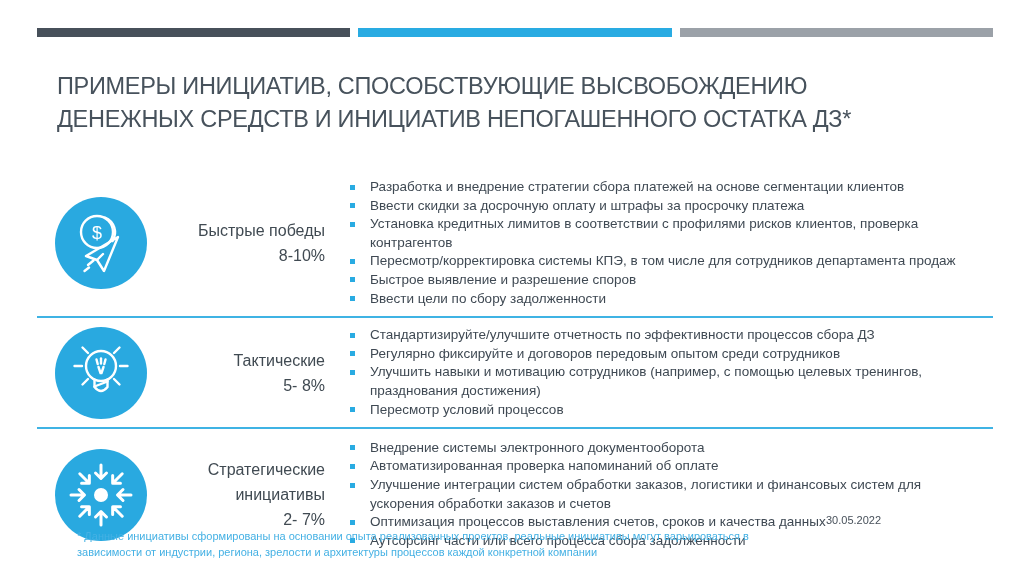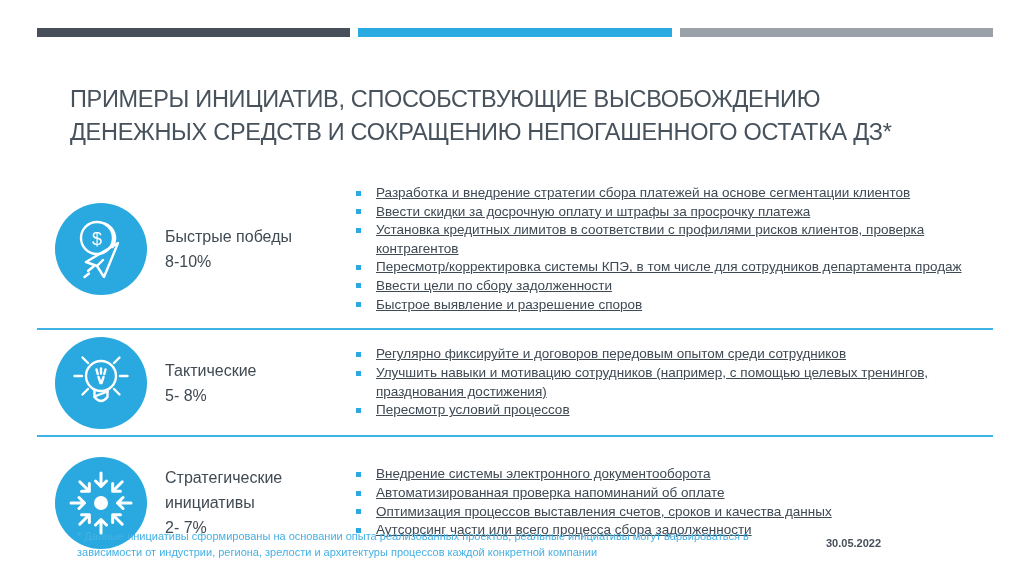--- a/index.html
+++ b/index.html
@@ -9,69 +9,69 @@
     margin:0 auto;box-shadow:0 0 6px rgba(0,0,0,.25);
   }
   
   .top-bars{position:absolute;left:37px;top:28px;width:956px;height:9px;display:flex;gap:8px;}
   .bar{flex:1;height:9px;}
   .bar-dark{background:#47505a;}
   .bar-blue{background:#29abe2;}
   .bar-gray{background:#9ba1a8;}
   
   .title{
-    position:absolute;left:57px;top:70px;margin:13px;
+    position:absolute;left:57px;top:70px;margin:0;
     font-size:23.5px;line-height:33px;font-weight:400;
     color:#47525c;letter-spacing:-0.3px;white-space:nowrap;
   }
   
   .sections{position:absolute;left:37px;top:170px;width:956px;}
   .section{display:flex;box-sizing:border-box;}
   .section + .section{border-top:2px solid #3fb3e4;}
   .sec-1{min-height:117px;}
   .sec-2{min-height:107px;}
   .sec-3{min-height:133px;}
   .icon-col{width:128px;display:flex;justify-content:center;align-items:center;flex:none;}
   .circle-icon{width:92px;height:92px;display:block;}
   .label-col{
-    width:160px;flex:none;align-self:center;text-align:left;
+    width:160px;flex:none;align-self:center;text-align:right;
     font-size:16px;line-height:25px;color:#404a52;
   }
   .bullets{
-    flex:1;align-self:center;list-style:none;margin:12px;padding:2px 0 2px 18px;text-decoration:underline;
+    flex:1;align-self:center;list-style:none;margin:6px;padding:2px 0 2px 18px;
   }
   .bullets li{
     position:relative;padding-left:21px;max-width:620px;
     font-size:13.5px;line-height:18.6px;color:#3f4953;
   }
   .marker{
     position:absolute;left:1px;top:6.5px;width:5px;height:5px;background:#29abe2;display:block;
   }
   
   .footnote{
     position:absolute;left:57px;top:529px;width:700px;
     font-size:11px;line-height:15.5px;color:#45b1e4;margin-left:20px;
   }
   .date{
-    position:absolute;left:826px;top:537px;
-    font-size:11px;color:#47505a;font-weight:bold;
+    position:absolute;left:826px;top:514px;
+    font-size:11px;color:#47505a;
   }
 </style>
 </head>
 <body>
 
 <div class="slide">
 
   <div class="top-bars">
     <div class="bar bar-dark"></div>
     <div class="bar bar-blue"></div>
     <div class="bar bar-gray"></div>
   </div>
 
-  <h1 class="title"><span>ПРИМЕРЫ ИНИЦИАТИВ, СПОСОБСТВУЮЩИЕ ВЫСВОБОЖДЕНИЮ</span><br><span>ДЕНЕЖНЫХ СРЕДСТВ И СОКРАЩЕНИЮ НЕПОГАШЕННОГО ОСТАТКА ДЗ*</span></h1>
+  <h1 class="title"><span>ПРИМЕРЫ ИНИЦИАТИВ, СПОСОБСТВУЮЩИЕ ВЫСВОБОЖДЕНИЮ</span><br><span>ДЕНЕЖНЫХ СРЕДСТВ И ИНИЦИАТИВ НЕПОГАШЕННОГО ОСТАТКА ДЗ*</span></h1>
 
   <div class="sections">
 
     <div class="section sec-1">
       <div class="icon-col">
         <svg class="circle-icon" viewBox="0 0 92 92" aria-hidden="true">
           <circle cx="46" cy="46" r="46" fill="#29a9e0"></circle>
           <g stroke="#ffffff" stroke-width="2.4" fill="none" stroke-linecap="round" stroke-linejoin="round">
             <circle cx="42" cy="35" r="16"></circle>
             <path d="M50 20.5 a16 16 0 0 1 7.5 23.5"></path>
@@ -104,26 +104,26 @@
             <span>Установка кредитных лимитов в соответствии с профилями рисков клиентов, проверка контрагентов</span>
           </li>
 
           <li>
             <span class="marker"></span>
             <span>Пересмотр/корректировка системы КПЭ, в том числе для сотрудников департамента продаж</span>
           </li>
 
           <li>
             <span class="marker"></span>
+            <span>Быстрое выявление и разрешение споров</span>
+          </li>
+
+          <li>
+            <span class="marker"></span>
             <span>Ввести цели по сбору задолженности</span>
-          </li>
-
-          <li>
-            <span class="marker"></span>
-            <span>Быстрое выявление и разрешение споров</span>
           </li>
         </ul>
     </div>
 
     <div class="section sec-2">
       <div class="icon-col">
         <svg class="circle-icon" viewBox="0 0 92 92" aria-hidden="true">
           <circle cx="46" cy="46" r="46" fill="#29a9e0"></circle>
           <g stroke="#ffffff" stroke-width="2.4" fill="none" stroke-linecap="round" stroke-linejoin="round">
             <circle cx="46" cy="39" r="15"></circle>
@@ -144,20 +144,21 @@
         </svg>
       </div>
       <div class="label-col">
         <div>Тактические</div>
         <div>5- 8%</div>
       </div>
       <ul class="bullets">
 
           <li>
             <span class="marker"></span>
+            <span>Стандартизируйте/улучшите отчетность по эффективности процессов сбора ДЗ</span>
           </li>
 
           <li>
             <span class="marker"></span>
             <span>Регулярно фиксируйте и договоров передовым опытом среди сотрудников</span>
           </li>
 
           <li>
             <span class="marker"></span>
             <span>Улучшить навыки и мотивацию сотрудников (например, с помощью целевых тренингов, празднования достижения)</span>
@@ -198,20 +199,24 @@
           <li>
             <span class="marker"></span>
             <span>Внедрение системы электронного документооборота</span>
           </li>
 
           <li>
             <span class="marker"></span>
             <span>Автоматизированная проверка напоминаний об оплате</span>
           </li>
 
+          <li>
+            <span class="marker"></span>
+            <span>Улучшение интеграции систем обработки заказов, логистики и финансовых систем для ускорения обработки заказов и счетов</span>
+          </li>
 
           <li>
             <span class="marker"></span>
             <span>Оптимизация процессов выставления счетов, сроков и качества данных</span>
           </li>
 
           <li>
             <span class="marker"></span>
             <span>Аутсорсинг части или всего процесса сбора задолженности</span>
           </li>

